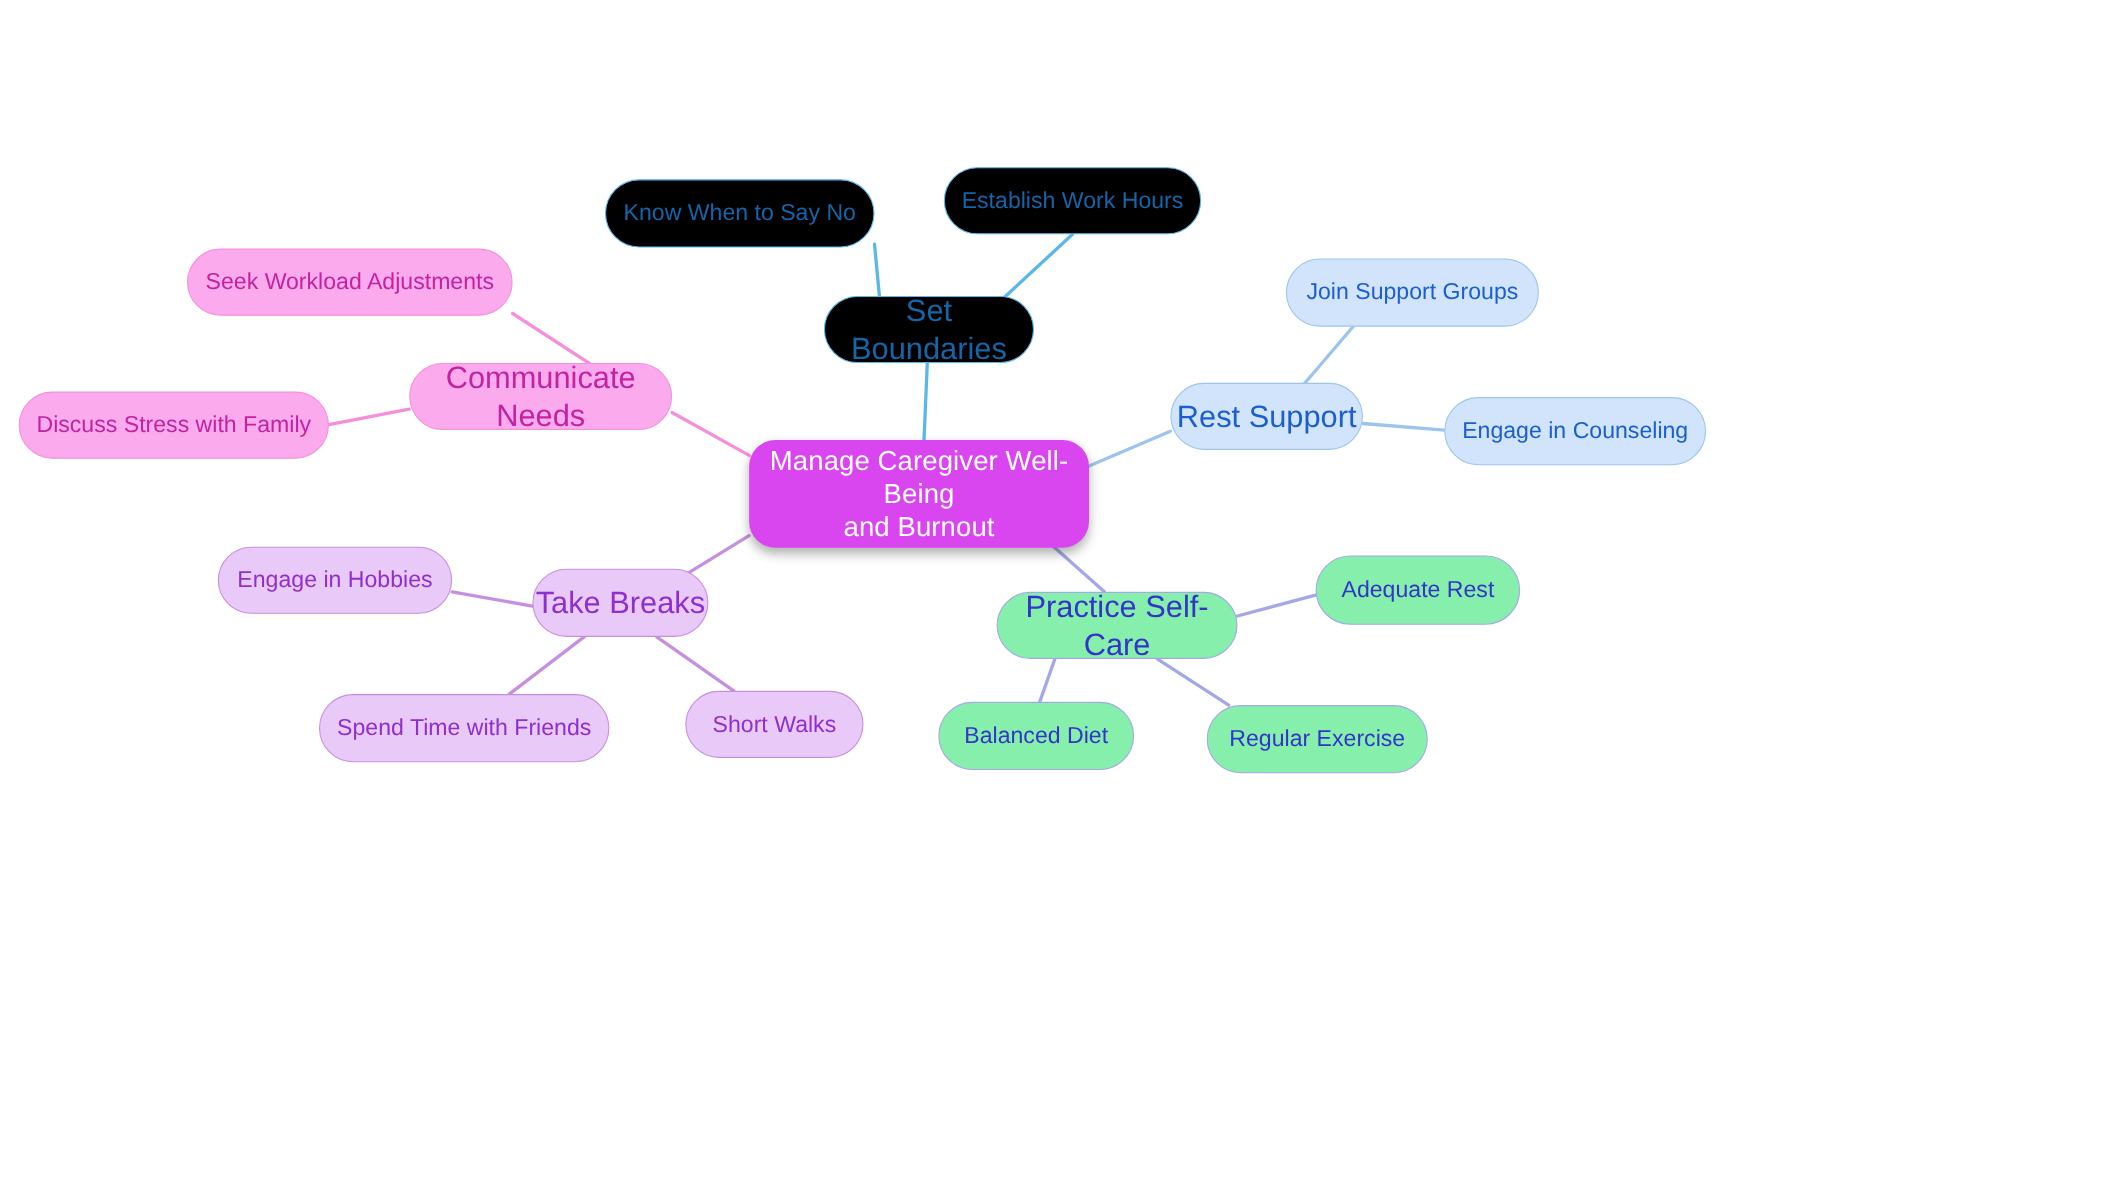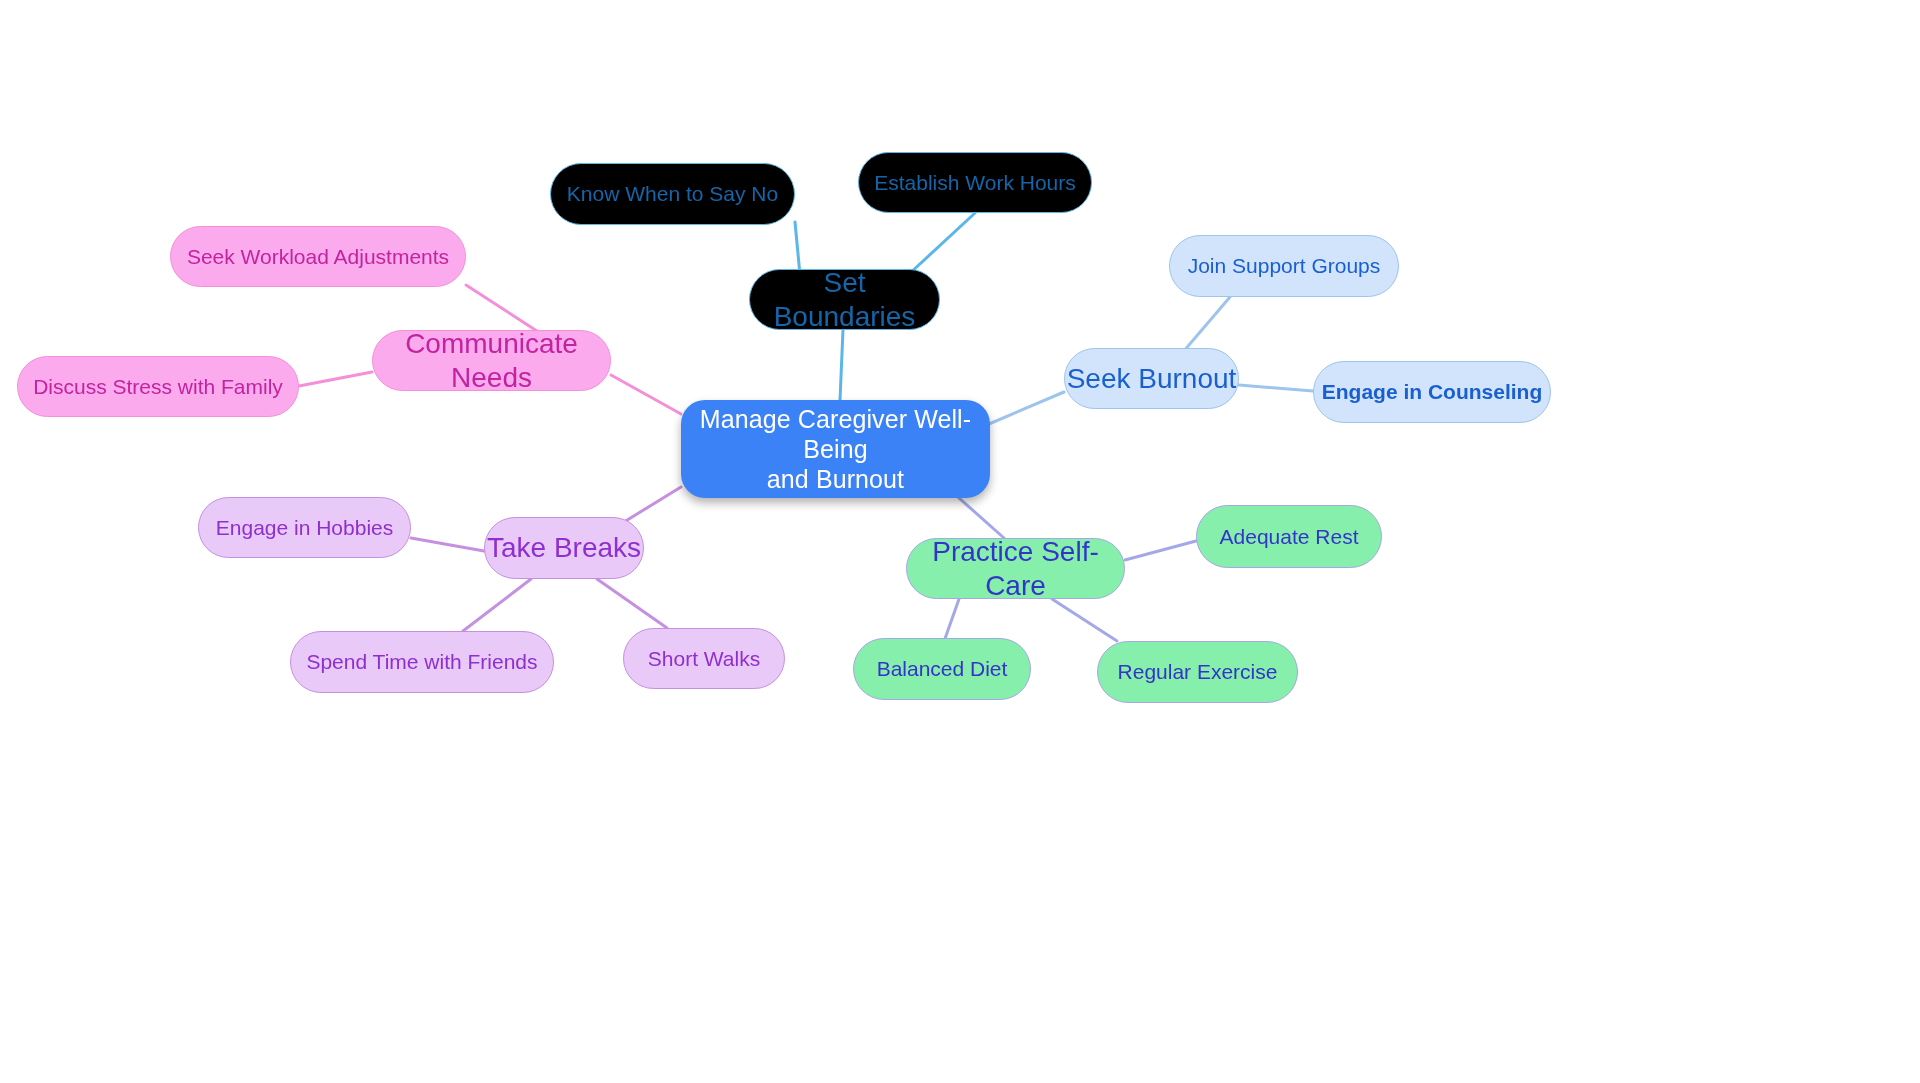--- a/index.html
+++ b/index.html
@@ -36,21 +36,21 @@
     border-radius: 999px;
     border-style: solid;
     border-width: 1.5px;
     line-height: 1.2;
     white-space: pre-line;
     z-index: 5;
   }
   .node-root {
     border-radius: 24px;
     border: none;
-    background: #3b82f6;
+    background: #d946ef;
     color: #ffffff;
     font-size: 25px;
     letter-spacing: 0.1px;
     box-shadow: 0 5px 10px rgba(0,0,0,0.30);
     z-index: 8;
   }
   .node-sky {
     background: #000000;
     border-color: #5ab7e8;
     color: #1565a8;
@@ -97,23 +97,23 @@
       <line x1="411" y1="538" x2="484" y2="551" stroke="#c690e0" stroke-width="3" stroke-linecap="round"></line>
       <line x1="531" y1="579" x2="463" y2="631" stroke="#c690e0" stroke-width="3" stroke-linecap="round"></line>
       <line x1="597" y1="579" x2="667" y2="628" stroke="#c690e0" stroke-width="3" stroke-linecap="round"></line>
       <line x1="681" y1="414" x2="611" y2="375" stroke="#f48fd9" stroke-width="3" stroke-linecap="round"></line>
       <line x1="466" y1="285" x2="540" y2="333" stroke="#f48fd9" stroke-width="3" stroke-linecap="round"></line>
       <line x1="299" y1="386" x2="372" y2="372" stroke="#f48fd9" stroke-width="3" stroke-linecap="round"></line>
     </svg>
 <div class="node node-sky branch-label" style="left: 749px; top: 269px; width: 191px; height: 61px;">Set Boundaries</div>
     <div class="node node-sky leaf-label" style="left: 550px; top: 163px; width: 245px; height: 62px;">Know When to Say No</div>
     <div class="node node-sky leaf-label" style="left: 858px; top: 152px; width: 234px; height: 61px;">Establish Work Hours</div>
-    <div class="node node-softblue branch-label" style="left: 1064px; top: 348px; width: 175px; height: 61px;">Seek Burnout</div>
+    <div class="node node-softblue branch-label" style="left: 1064px; top: 348px; width: 175px; height: 61px;">Rest Support</div>
     <div class="node node-softblue leaf-label" style="left: 1169px; top: 235px; width: 230px; height: 62px;">Join Support Groups</div>
-    <div class="node node-softblue leaf-label" style="left: 1313px; top: 361px; width: 238px; height: 62px; font-weight: bold;">Engage in Counseling</div>
+    <div class="node node-softblue leaf-label" style="left: 1313px; top: 361px; width: 238px; height: 62px;">Engage in Counseling</div>
     <div class="node node-periwinkle branch-label" style="left: 906px; top: 538px; width: 219px; height: 61px;">Practice Self-Care</div>
     <div class="node node-periwinkle leaf-label" style="left: 1196px; top: 505px; width: 186px; height: 63px;">Adequate Rest</div>
     <div class="node node-periwinkle leaf-label" style="left: 1097px; top: 641px; width: 201px; height: 62px;">Regular Exercise</div>
     <div class="node node-periwinkle leaf-label" style="left: 853px; top: 638px; width: 178px; height: 62px;">Balanced Diet</div>
     <div class="node node-orchid branch-label" style="left: 484px; top: 517px; width: 160px; height: 62px;">Take Breaks</div>
     <div class="node node-orchid leaf-label" style="left: 198px; top: 497px; width: 213px; height: 61px;">Engage in Hobbies</div>
     <div class="node node-orchid leaf-label" style="left: 290px; top: 631px; width: 264px; height: 62px;">Spend Time with Friends</div>
     <div class="node node-orchid leaf-label" style="left: 623px; top: 628px; width: 162px; height: 61px;">Short Walks</div>
     <div class="node node-pink branch-label" style="left: 372px; top: 330px; width: 239px; height: 61px;">Communicate Needs</div>
     <div class="node node-pink leaf-label" style="left: 170px; top: 226px; width: 296px; height: 61px;">Seek Workload Adjustments</div>

